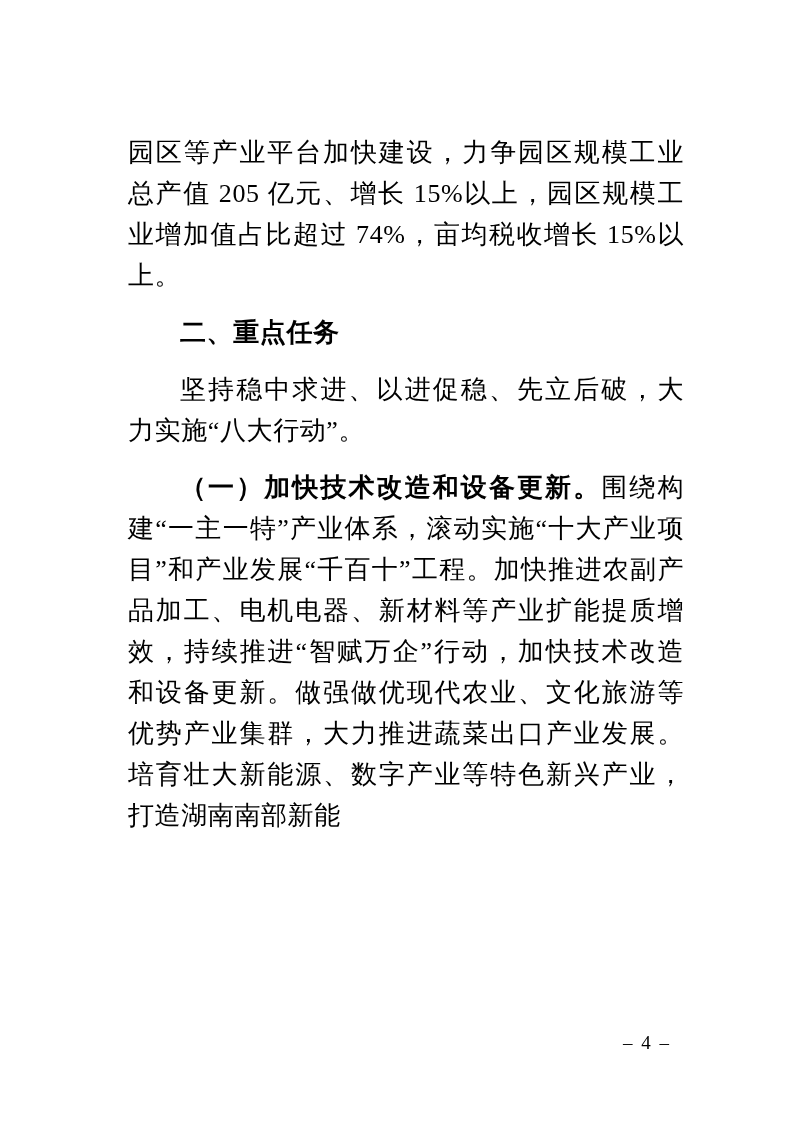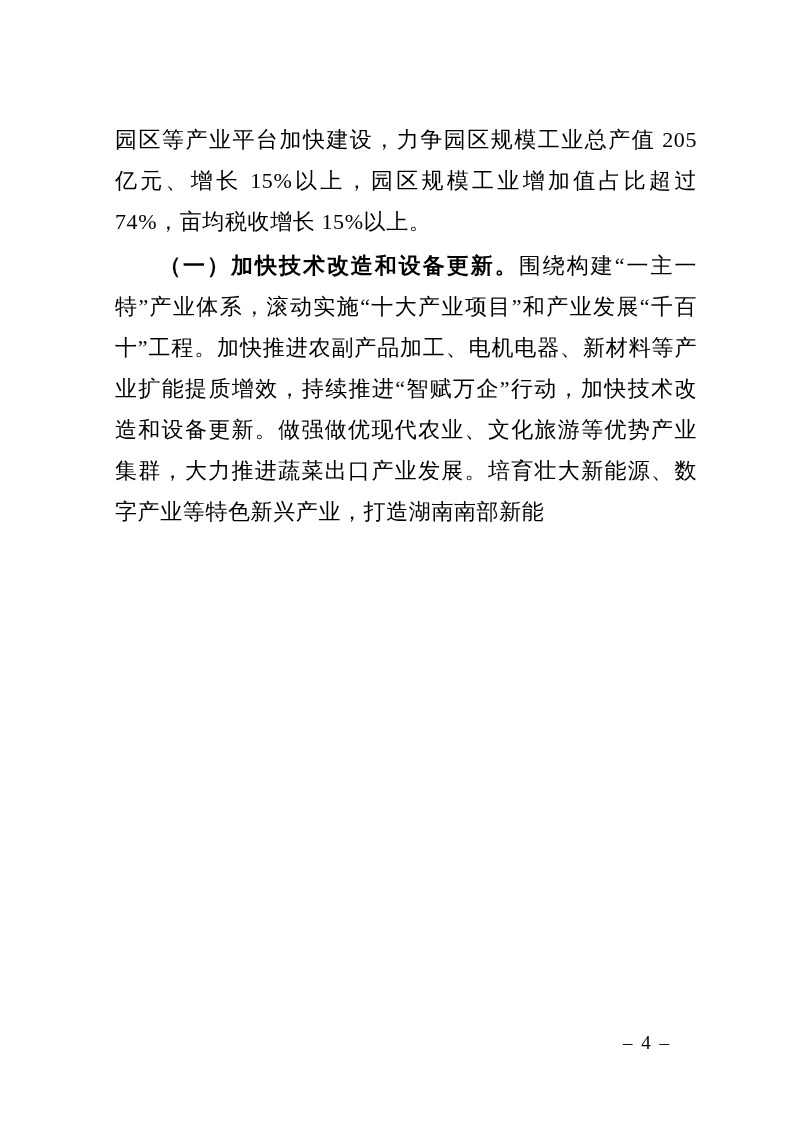--- a/index.html
+++ b/index.html
@@ -22,22 +22,22 @@
     height: 1122px;
     background: #ffffff;
   }
   .text-body {
     position: absolute;
     left: 112px;
     top: 116px;
     width: 588px;
   }
   .text-body p {
-    margin: 3px;
-    font-size: 22px;
+    margin: 16px;
+    font-size: 26px;
     line-height: 41px;
     text-align: justify;
     text-justify: inter-ideograph;
     letter-spacing: 0.6px;
   }
   .indent {
     text-indent: 2em;
   }
   .lead {
     font-weight: bold;
@@ -60,21 +60,27 @@
 <main class="sheet">
 
   <section class="text-body">
 
     <p>
       <span>园区等产业平台加快建设，力争园区规模工业总产值 205 亿元、增长 15%以上，园区规模工业增加值占比超过 74%，亩均税收增长 15%以上。</span>
     </p>
 
 
 
+    <p class="indent heading">
+      <span>二、重点任务</span>
+    </p>
 
+    <p class="indent">
+      <span>坚持稳中求进、以进促稳、先立后破，大力实施“八大行动”。</span>
+    </p>
 
     <p class="indent">
       <span class="lead">（一）加快技术改造和设备更新。</span><span>围绕构建“一主一特”产业体系，滚动实施“十大产业项目”和产业发展“千百十”工程。加快推进农副产品加工、电机电器、新材料等产业扩能提质增效，持续推进“智赋万企”行动，加快技术改造和设备更新。做强做优现代农业、文化旅游等优势产业集群，大力推进蔬菜出口产业发展。培育壮大新能源、数字产业等特色新兴产业，打造湖南南部新能</span>
     </p>
 
   </section>
 
   <div class="page-number">– 4 –</div>
 
 </main>

